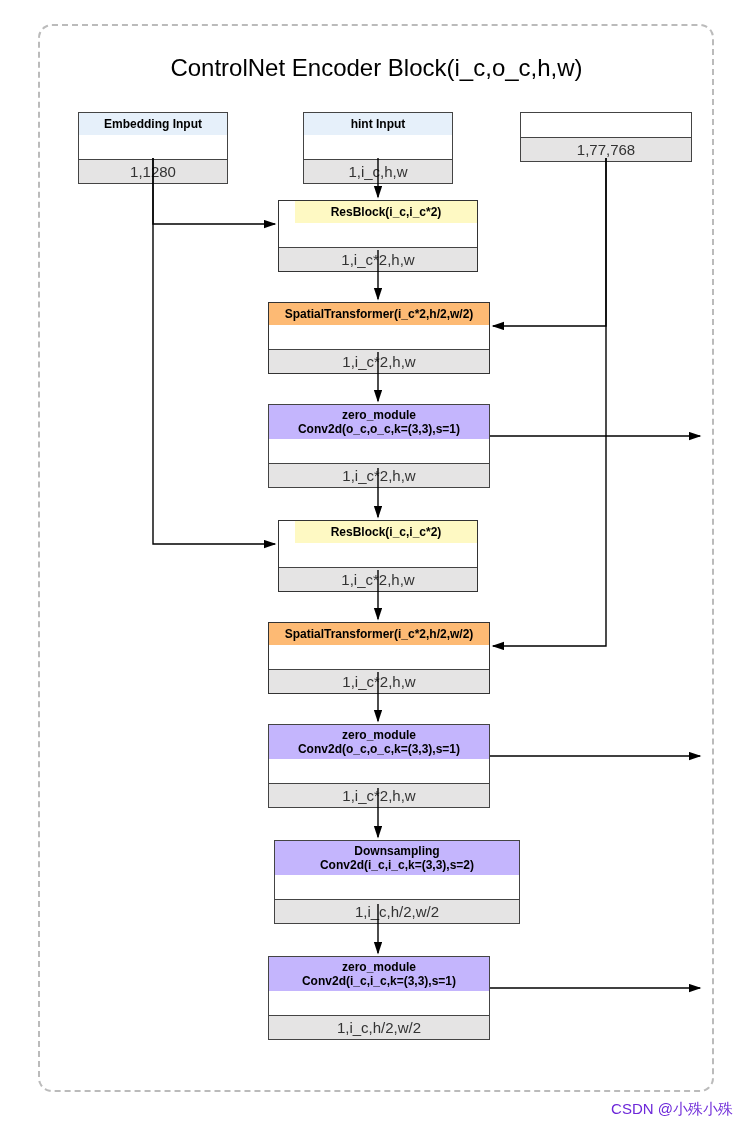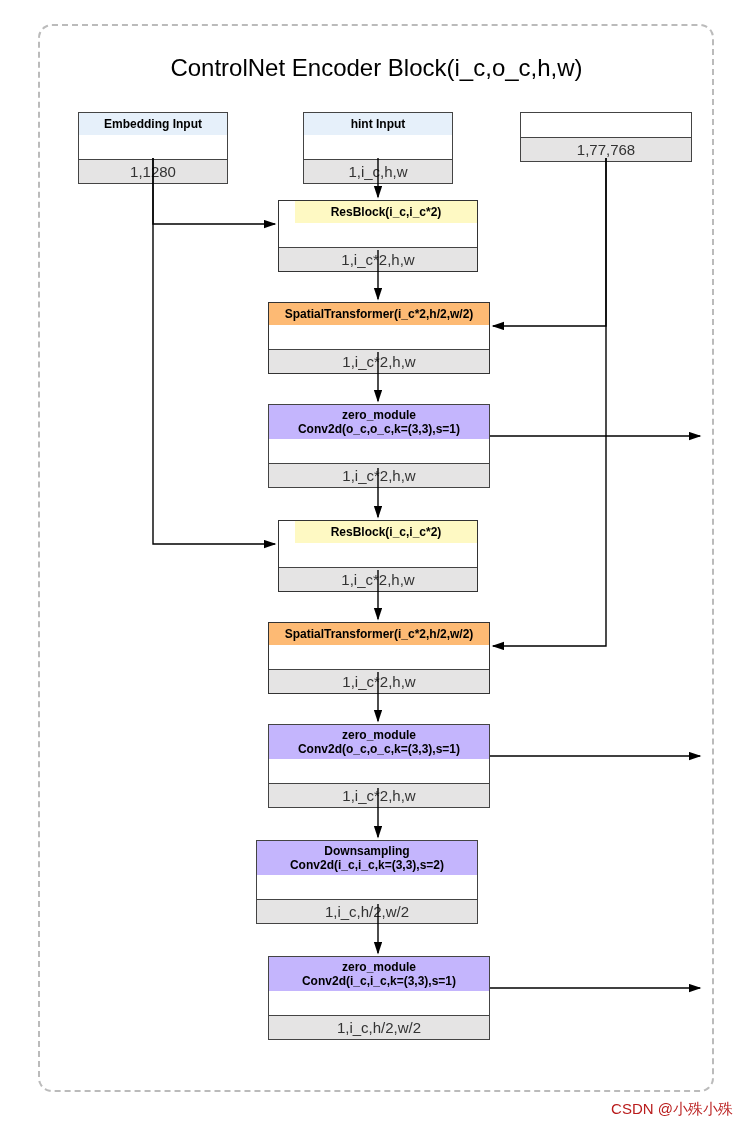--- a/index.html
+++ b/index.html
@@ -28,21 +28,21 @@
     top: 54px;
     text-align: center;
     font-size: 24px;
     font-weight: normal;
     color: #000;
   }
   .watermark {
     position: absolute;
     right: 20px;
     bottom: 10px;
-    color: #b91c1c;
+    color: #6d28d9;
     font-size: 15px;
   }
   .node {
     position: absolute;
     border: 1px solid #444;
     box-sizing: border-box;
   }
   .node .head {
     text-align: center;
     font-size: 12px;
@@ -130,21 +130,21 @@
 </div>
 
 <div class="node" style="left:268px; top:724px; width:222px;">
   <div class="head blue">
     <span>zero_module</span>
       <span>Conv2d(o_c,o_c,k=(3,3),s=1)</span>
   </div>
   <div class="sub">1,i_c*2,h,w</div>
 </div>
 
-<div class="node" style="left:256px; top:840px; width:222px;">
+<div class="node" style="left:274px; top:840px; width:246px;">
   <div class="head blue">
     <span>Downsampling</span>
       <span>Conv2d(i_c,i_c,k=(3,3),s=2)</span>
   </div>
   <div class="sub">1,i_c,h/2,w/2</div>
 </div>
 
 <div class="node" style="left:268px; top:956px; width:222px;">
   <div class="head blue">
     <span>zero_module</span>

